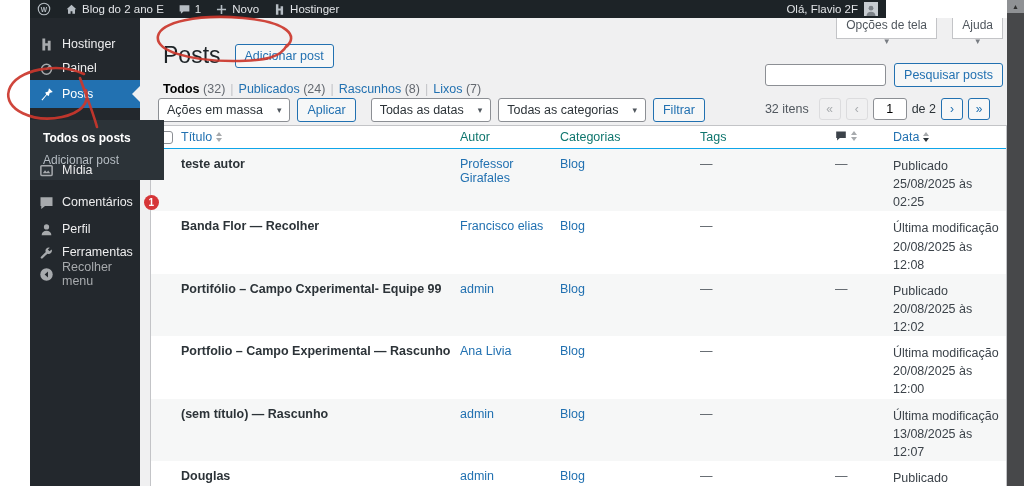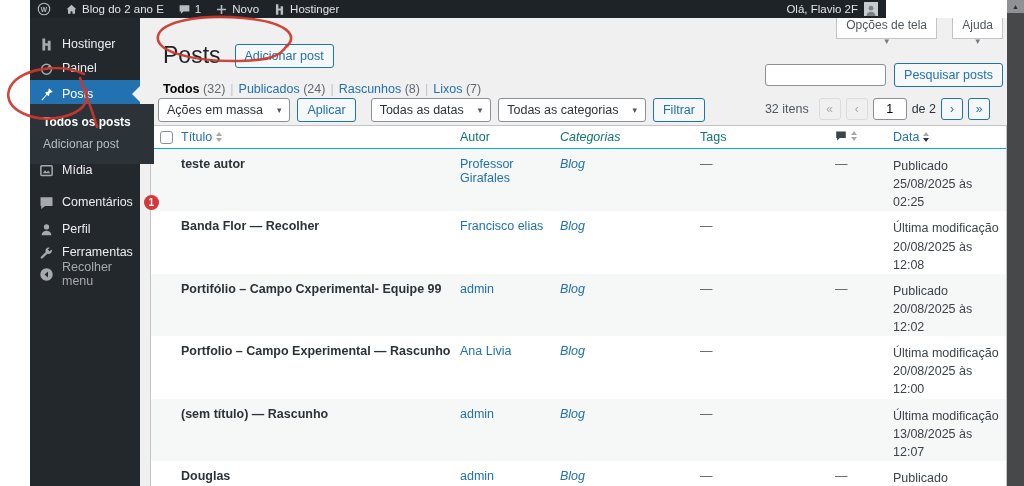--- a/index.html
+++ b/index.html
@@ -28,21 +28,21 @@
     gap:8px; padding-left:9px; color:#ededee; font-size:12.5px; cursor:pointer;
   }
   .side-item .mi { display:inline-flex; color:#a7aaad; width:15px; justify-content:center; }
   .side-item.active { background:#2271b1; color:#fff; height:28px; }
   .side-item.active .mi { color:#fff; }
   .side-item.active::after {
     content:""; position:absolute; right:0; top:50%; margin-top:-8px;
     border:8px solid transparent; border-right-color:#f0f0f1;
   }
   .side-item.muted { color:#a7aaad; }
-  .submenu { position:absolute; left:0; top:86px; width:124px; background:#2c3338; padding:7px 0 9px; }
+  .submenu { position:absolute; left:0; top:102px; width:134px; background:#2c3338; padding:7px 0 9px; }
   .sub-link { display:block; padding:4px 10px 4px 13px; font-size:12px; color:#b5bcc2; cursor:pointer; }
   .sub-link.current { color:#fff; font-weight:bold; }
   .badge {
     display:inline-flex; align-items:center; justify-content:center;
     min-width:15px; height:15px; padding:0 3px; border-radius:9px;
     background:#d63638; color:#fff; font-size:10px; font-weight:bold; margin-left:3px;
   }
   
   .content { position:absolute; left:140px; top:18px; width:867px; height:468px; background:#f0f0f1; }
   .screen-tab {
@@ -83,21 +83,21 @@
   .pg-btn.enabled { background:#f6f7f7; border:1px solid #2271b1; color:#2271b1; }
   .pg-input { width:34px; height:22px; border:1px solid #8c8f94; border-radius:3px; text-align:center; font-size:12.5px; background:#fff; font-family:"Liberation Sans", sans-serif; }
   .items-count { margin-right:5px; color:#50575e; }
   
   .posts-table { position:absolute; left:10px; top:107px; width:857px; background:#fff; border:1px solid #c3c4c7; }
   .thead { display:flex; align-items:center; height:23px; background:#fff; border-bottom:1px solid #0ea5e9; font-size:12.5px; }
   .cell { padding-left:2px; }
   .cell-cb { width:28px; display:flex; justify-content:center; }
   .cell-title { flex:1; }
   .cell-author { width:100px; }
-  .cell-cat { width:140px;font-style:italic; }
+  .cell-cat { width:140px; }
   .cell-tags { width:135px; }
   .cell-comments { width:58px; }
   .cell-date { width:115px; }
   .checkbox { width:13px; height:13px; border:1px solid #8c8f94; border-radius:3px; background:#fff; cursor:pointer; }
   .th-sortable { color:#2271b1; cursor:pointer; display:inline-flex; align-items:center; gap:4px; }
   .th-plain { color:#0f766e; }
   .sorter { display:inline-flex; flex-direction:column; gap:2px; }
   .arr-up { width:0; height:0; border-left:3.5px solid transparent; border-right:3.5px solid transparent; border-bottom:4px solid #a7aaad; }
   .arr-down { width:0; height:0; border-left:3.5px solid transparent; border-right:3.5px solid transparent; border-top:4px solid #a7aaad; }
   .arr-down.dark { border-top-color:#2c3338; }

